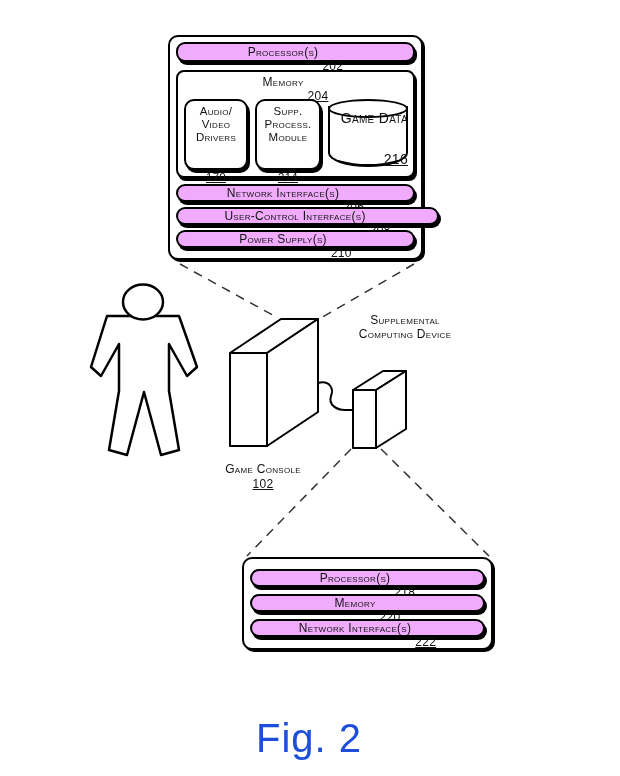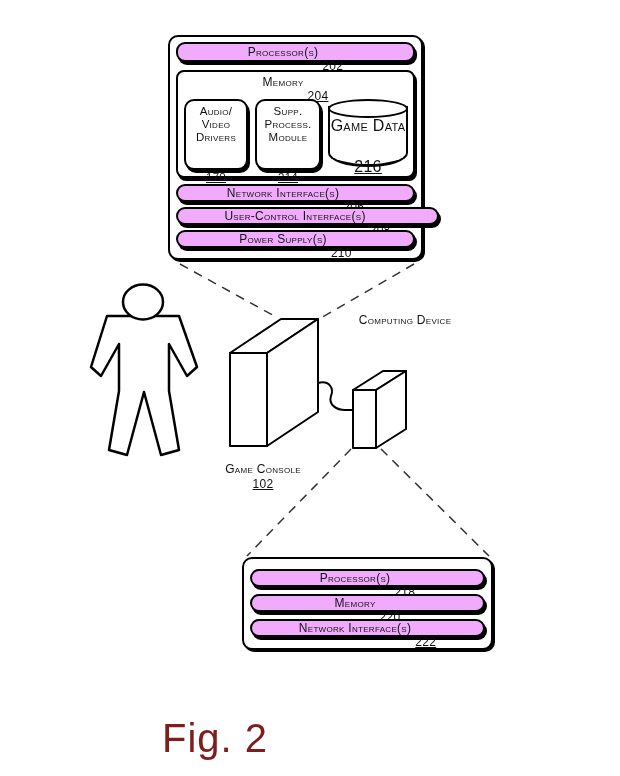--- a/index.html
+++ b/index.html
@@ -68,39 +68,39 @@
     border-radius: 0 0 50% 50% / 0 0 14px 14px;
     background: #fff;
   }
   .cyl-top {
     position: absolute; left: 0; right: 0; top: 0; height: 15px;
     border: 2px solid #000;
     border-radius: 50%;
     background: #fff;
   }
   .cyl-text {
-    position: absolute; left: 0; right: 0; top: 20px;
-    text-align: center; font-size: 16px; line-height: 14px;
+    position: absolute; left: 0; right: 0; top: 12px;
+    text-align: right; font-size: 14px; line-height: 14px;
   }
 
   .smallcaps { font-variant: small-caps; letter-spacing: 0.3px; }
   .ref { text-decoration: underline; margin-top: 27px; }
 
   .fig-label {
     text-align: center;
     font-size: 12px;
     line-height: 13.5px;
   }
   .fig-label .ref-line { margin-top: 1px; }
 
   .caption {
-    text-align: left;
+    text-align: right;
     font-size: 40px;
     letter-spacing: 1px;
-    color: #7f1d1d;
+    color: #1d4ed8;
   }
 
   svg.art { position: absolute; left: 0; top: 0; }
   .shape { fill: #fff; stroke: #000; stroke-width: 2; stroke-linejoin: round; }
   .person { fill: #fff; stroke: #000; stroke-width: 2.5; stroke-linejoin: round; }
   .dash { stroke: #333; stroke-width: 1.5; stroke-dasharray: 9 7; fill: none; }
   .cable { stroke: #000; stroke-width: 2; fill: none; }
 </style>
 </head>
 <body>
@@ -181,20 +181,21 @@
     <span>User-Control Interface(s)</span>
     <span class="ref">208</span>
   </div>
 
   <div class="abs bar smallcaps" style="left:176px; top:230px; width:239px; height:18px">
     <span>Power Supply(s)</span>
     <span class="ref">210</span>
   </div>
 
   <div class="abs fig-label smallcaps" style="left:325px; top:314px; width:160px">
+    <div>Supplemental</div>
     <div>Computing Device</div>
   </div>
 
   <div class="abs fig-label smallcaps" style="left:193px; top:463px; width:140px">
     <div>Game Console</div>
     <div class="ref-line"><span class="ref">102</span></div>
   </div>
 
   <div class="abs outer-box" style="left:242px; top:557px; width:251px; height:93px"></div>
 

